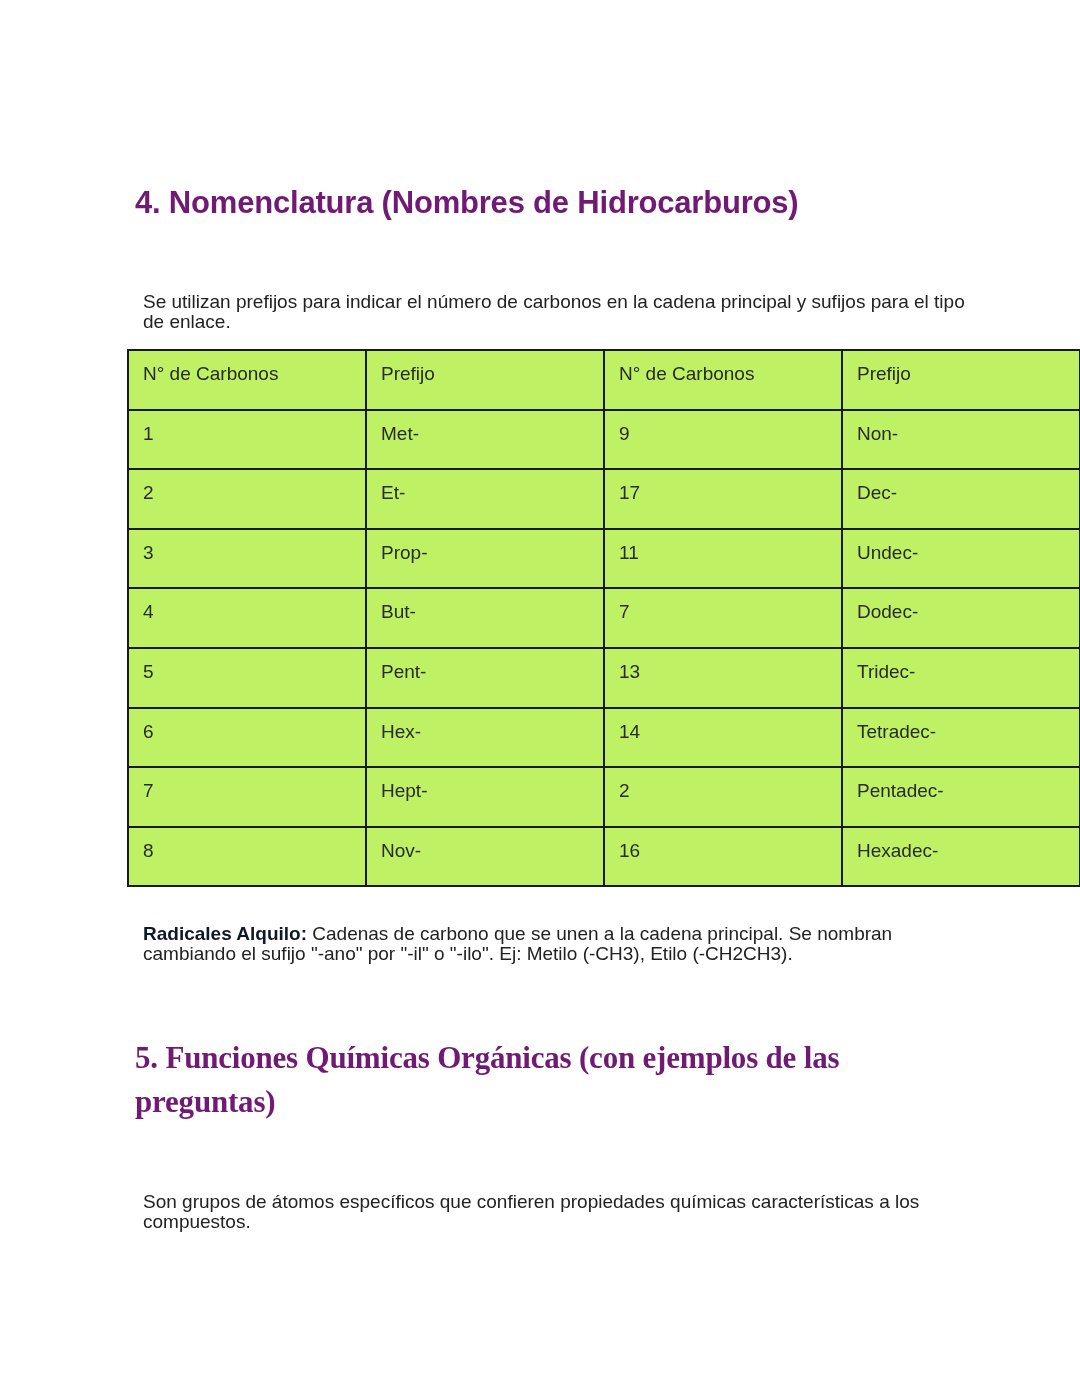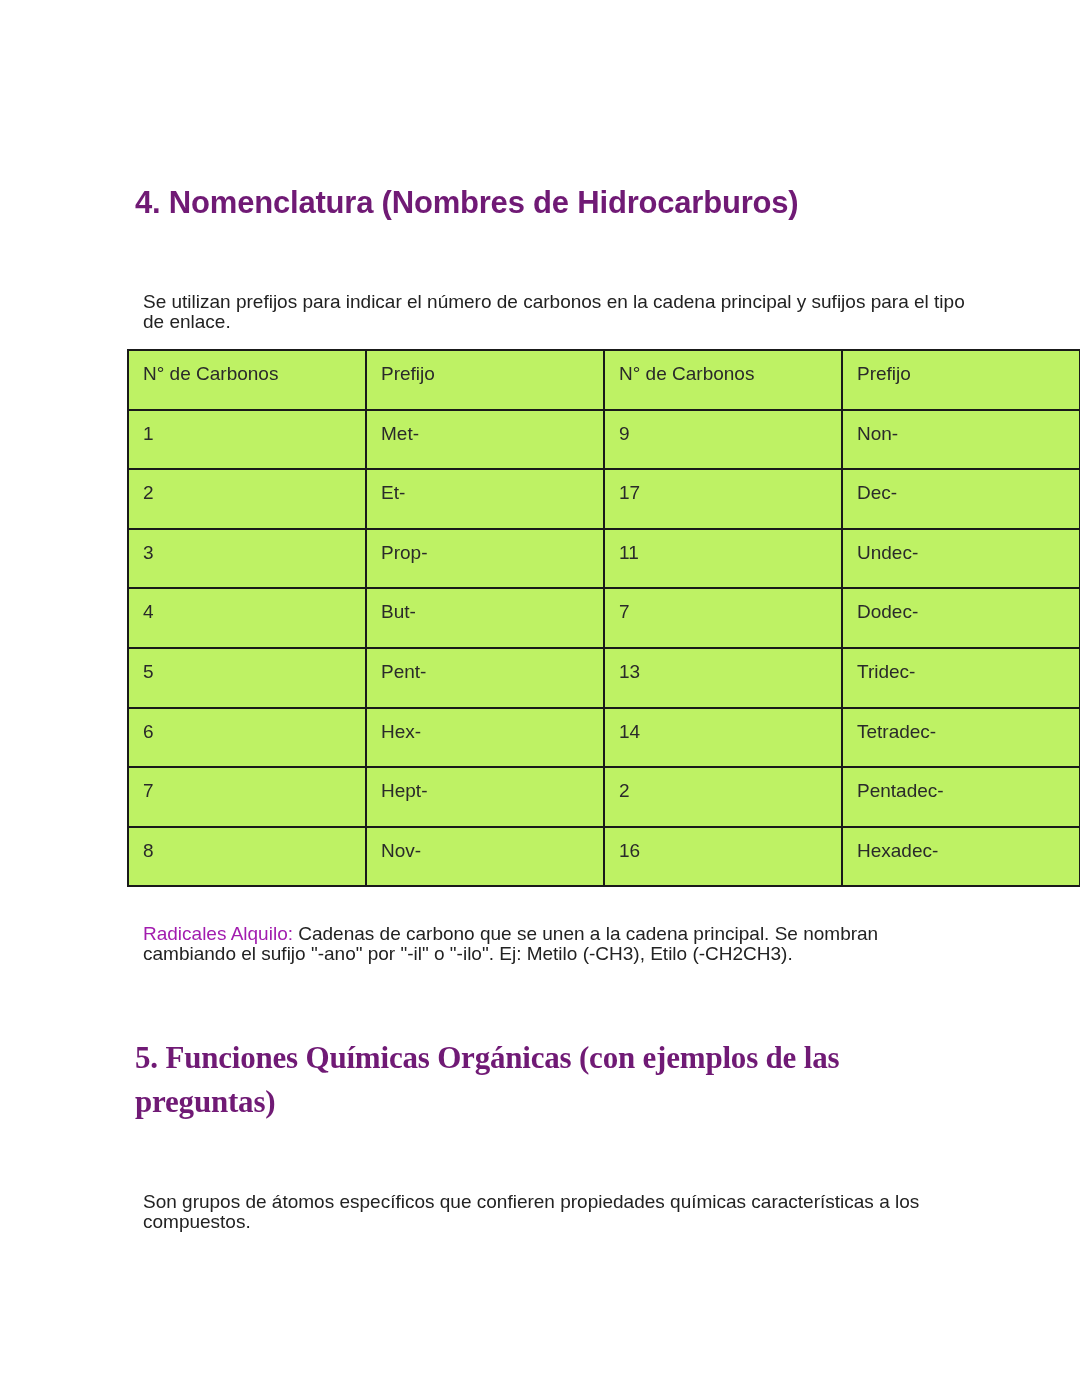--- a/index.html
+++ b/index.html
@@ -6,21 +6,21 @@
   body { width: 1080px; height: 1397px; position: relative; font-family: "Liberation Sans", "DejaVu Sans", sans-serif; color: #1f1f1f; }
   .page { position: absolute; left: 127px; top: 0; width: 828px; }
   h1 { margin: 8px; font-weight: 700; font-size: 31px; line-height: 43px; color: #701a75; letter-spacing: -0.2px; }
   .h1-a { position: absolute; top: 173px; left: 0; width: 828px; }
   .p { margin: 16px; font-size: 19px; line-height: 20px; color: #222; }
   .p1 { position: absolute; top: 276px; left: 0; width: 828px; }
   table.pref { position: absolute; top: 349px; left: 0; width: 954px; border-collapse: collapse; table-layout: fixed; background: #bef264; }
   table.pref td { border: 2px solid #1a1a1a; height: 56px; padding: 0 0 0 14px; vertical-align: top; font-size: 19px; color: #2a2a2a; padding-top: 12px; box-sizing: border-box; }
   table.pref tr { height: 59.6px; }
   .p2 { position: absolute; top: 908px; left: 0; width: 828px; }
-  .p2 b { font-weight: 400; color: #a21caf; }
+  .p2 b { font-weight: 700; color: #0f172a; }
   .h1-b { position: absolute; top: 1028px; left: 0; width: 828px; line-height: 44px; font-family: Liberation Serif, serif; }
   .p3 { position: absolute; top: 1176px; left: 0; width: 828px; }
 </style>
 </head>
 <body>
 
 <div class="page">
   <h1 class="h1-a">4. Nomenclatura (Nombres de Hidrocarburos)</h1>
   <p class="p p1">Se utilizan prefijos para indicar el número de carbonos en la cadena principal y sufijos para el tipo de enlace.</p>
 

